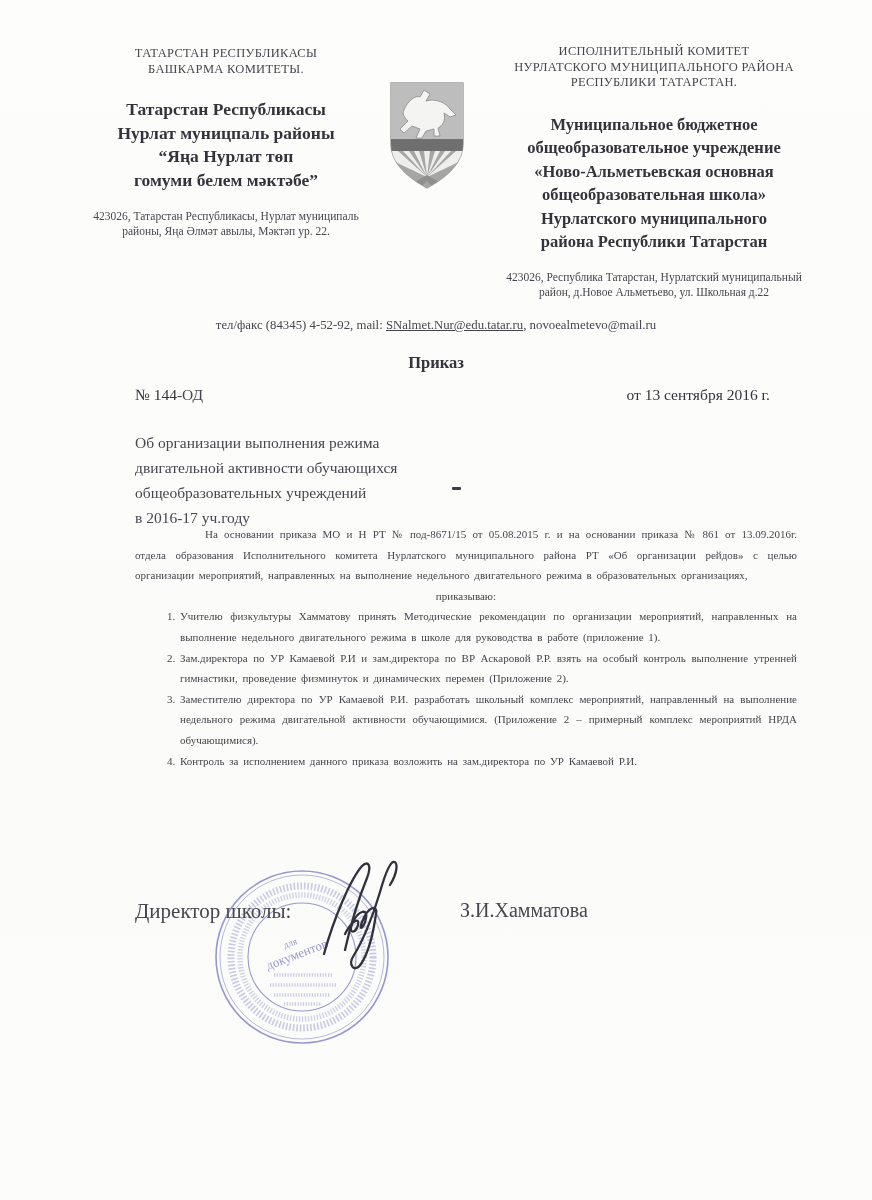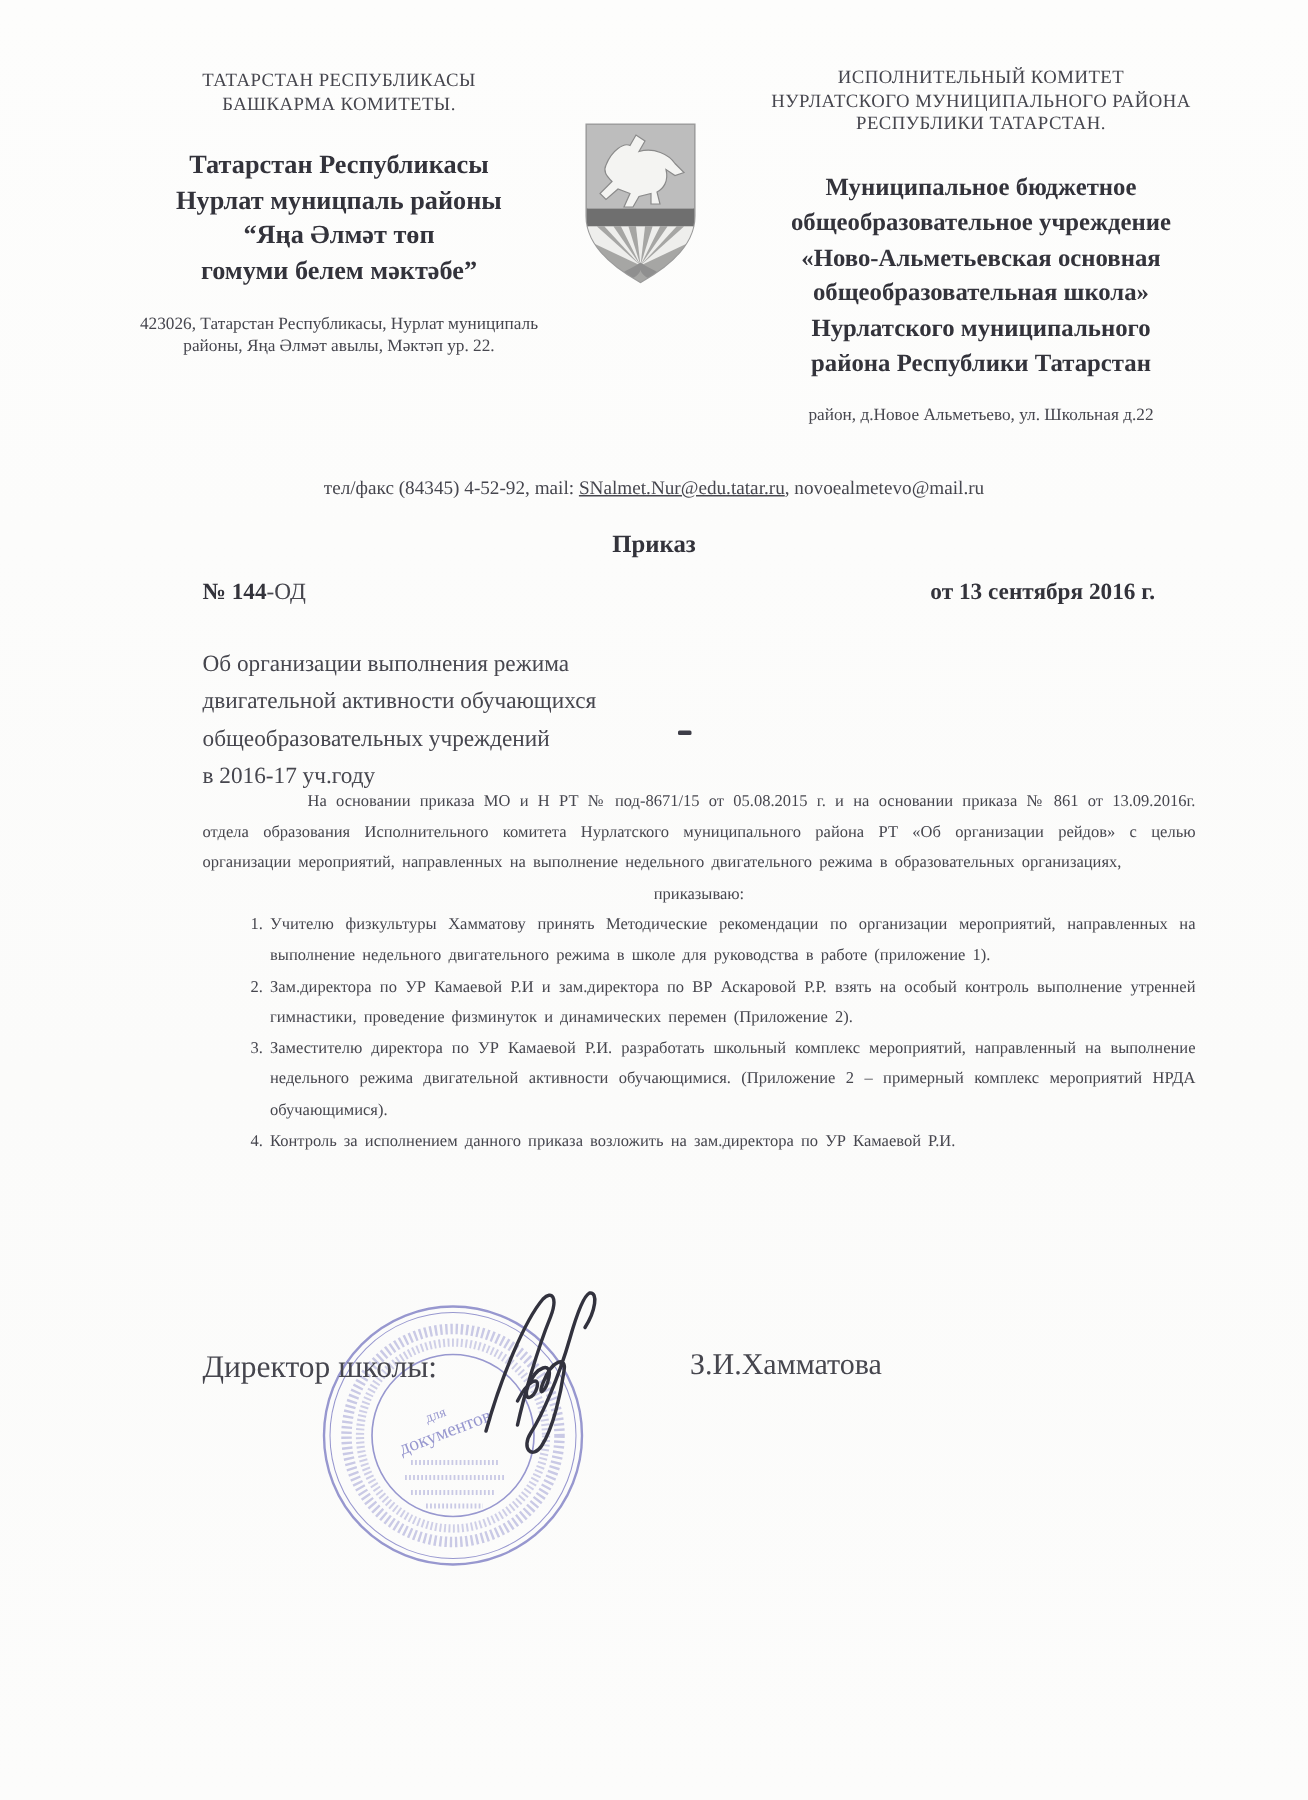--- a/index.html
+++ b/index.html
@@ -28,21 +28,21 @@
   .hdr-right .org-bold{margin-top:22px;font-size:16.5px;line-height:23.5px;}
   .addr{margin-top:17px;font-size:11.5px;line-height:15px;}
   .hdr-right .addr{margin-top:16px;}
   
   .emblem{position:absolute;left:386px;top:80px;width:82px;height:112px;filter:blur(.3px);}
   
   .contact-line{position:absolute;left:0;top:318px;width:872px;text-align:center;font-size:12.8px;}
   .contact-line .email-underline{text-decoration:underline;}
   .title{position:absolute;left:0;top:353px;width:872px;text-align:center;font-size:16.5px;font-weight:bold;color:var(--ink-dark);}
   .num-row{position:absolute;left:135px;top:386px;width:635px;display:flex;justify-content:space-between;font-size:15.5px;}
-  .num-left b,.num-row .date{font-weight:bold;color:var(--ink-dark);}
+  .num-left b,.num-row .date{font-weight:normal;color:var(--ink-dark);}
   .num-left .suffix{font-weight:normal;color:var(--ink);}
   
   .subject{position:absolute;left:135px;top:430px;font-size:15.5px;line-height:25px;}
   .artifact-dash{position:absolute;left:452px;top:487px;width:9px;height:3px;background:#3d3d47;border-radius:1px;}
   
   .body-text{
     position:absolute;left:135px;top:524px;width:662px;
     font-size:11px;line-height:20.6px;text-align:justify;
     word-spacing:2px;
   }
@@ -63,21 +63,21 @@
 <div id="doc">
 
   <div class="hdr-left">
     <div class="org-small">
       <div>ТАТАРСТАН  РЕСПУБЛИКАСЫ</div>
       <div>БАШКАРМА КОМИТЕТЫ.</div>
     </div>
     <div class="org-bold">
       <div>Татарстан Республикасы</div>
       <div>Нурлат муницпаль районы</div>
-      <div>“Яңа Әлмәт төп</div>
+      <div>“Яңа Нурлат төп</div>
       <div>гомуми белем мәктәбе”</div>
     </div>
     <div class="addr">
       <div>423026, Татарстан Республикасы,  Нурлат муниципаль</div>
       <div>районы, Яңа Әлмәт авылы, Мәктәп  ур. 22.</div>
     </div>
   </div>
 
   <div class="emblem">
     <svg width="82" height="112" viewBox="0 0 82 112" xmlns="http://www.w3.org/2000/svg">
@@ -114,20 +114,21 @@
     </div>
     <div class="org-bold">
       <div>Муниципальное бюджетное</div>
       <div>общеобразовательное учреждение</div>
       <div>«Ново-Альметьевская основная</div>
       <div>общеобразовательная школа»</div>
       <div>Нурлатского муниципального</div>
       <div>района Республики Татарстан</div>
     </div>
     <div class="addr">
+      <div>423026, Республика Татарстан, Нурлатский муниципальный</div>
       <div>район, д.Новое Альметьево, ул. Школьная д.22</div>
     </div>
   </div>
 
   <div class="contact-line"><span>тел/факс (84345) 4-52-92,  mail:  </span><span class="email-underline">SNalmet.Nur@edu.tatar.ru</span><span>, </span><span>novoealmetevo@mail.ru</span></div>
 
   <div class="title">Приказ</div>
   <div class="num-row">
     <span class="num-left"><b>№ 144</b><span class="suffix">-ОД</span></span>
     <span class="date">от  13 сентября 2016 г.</span>

